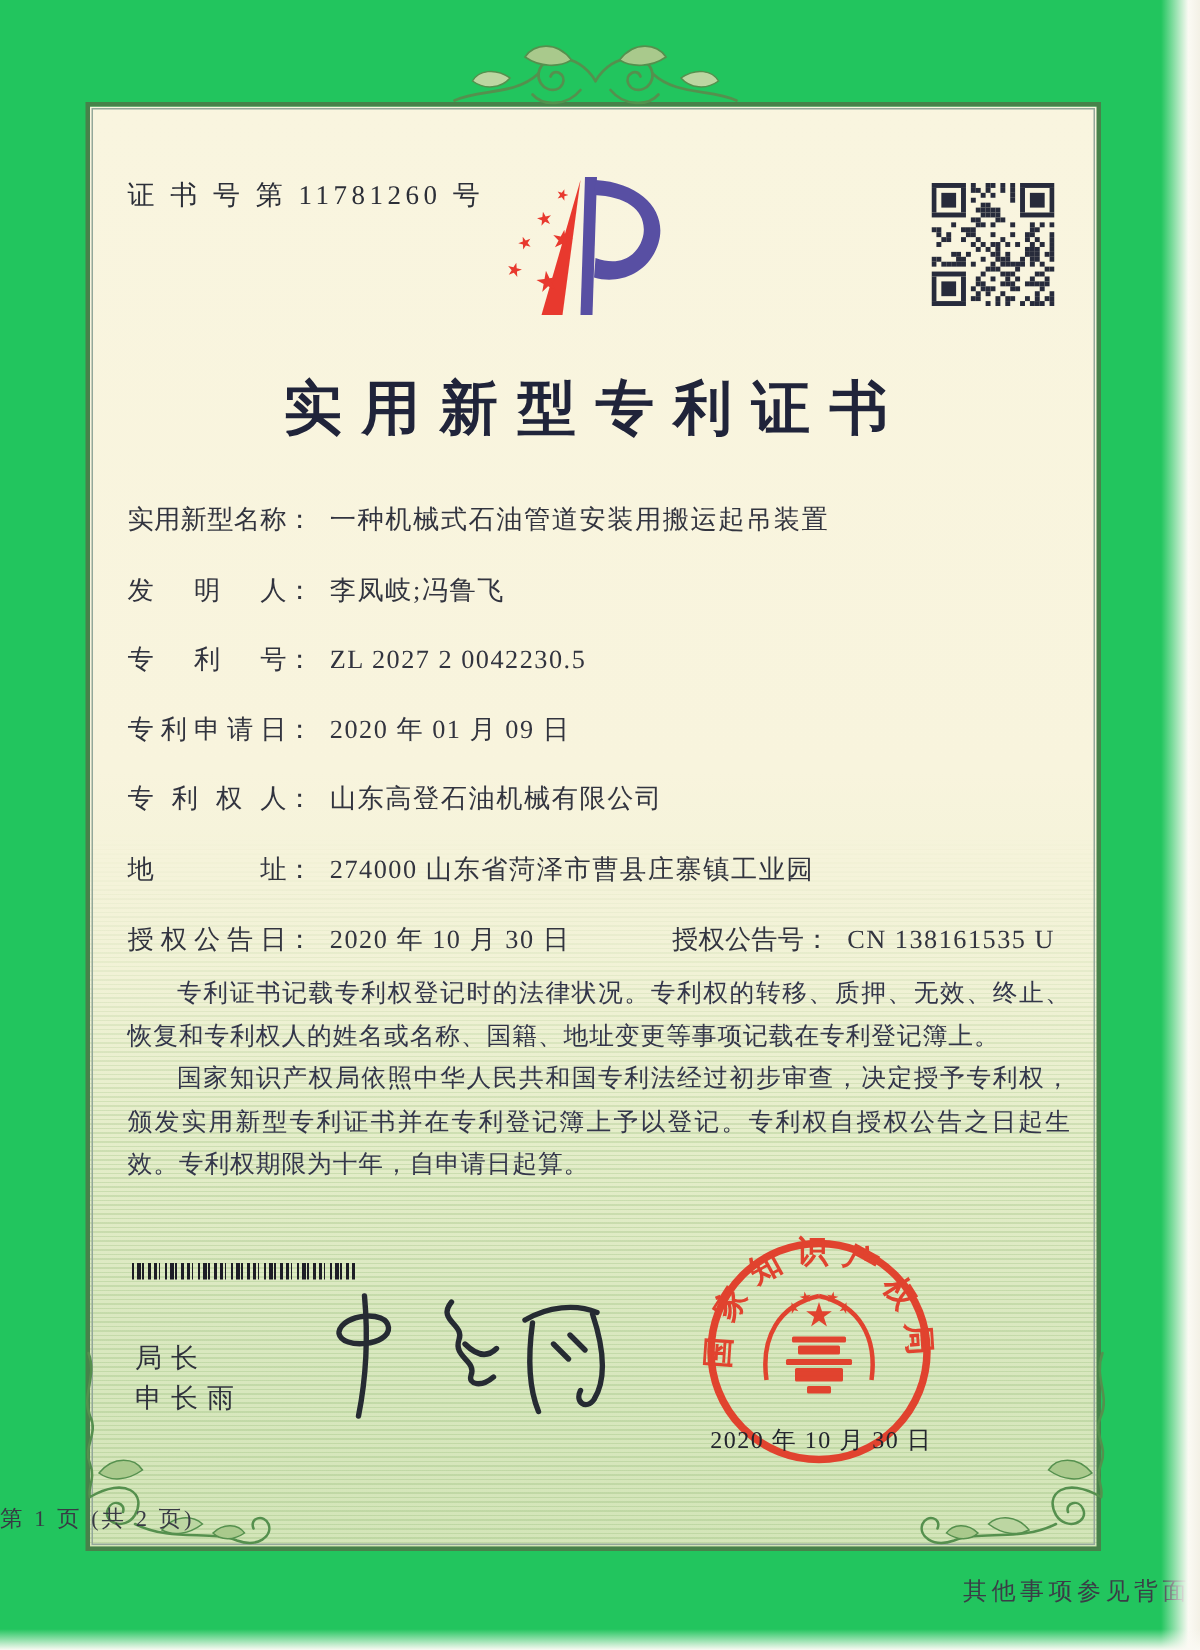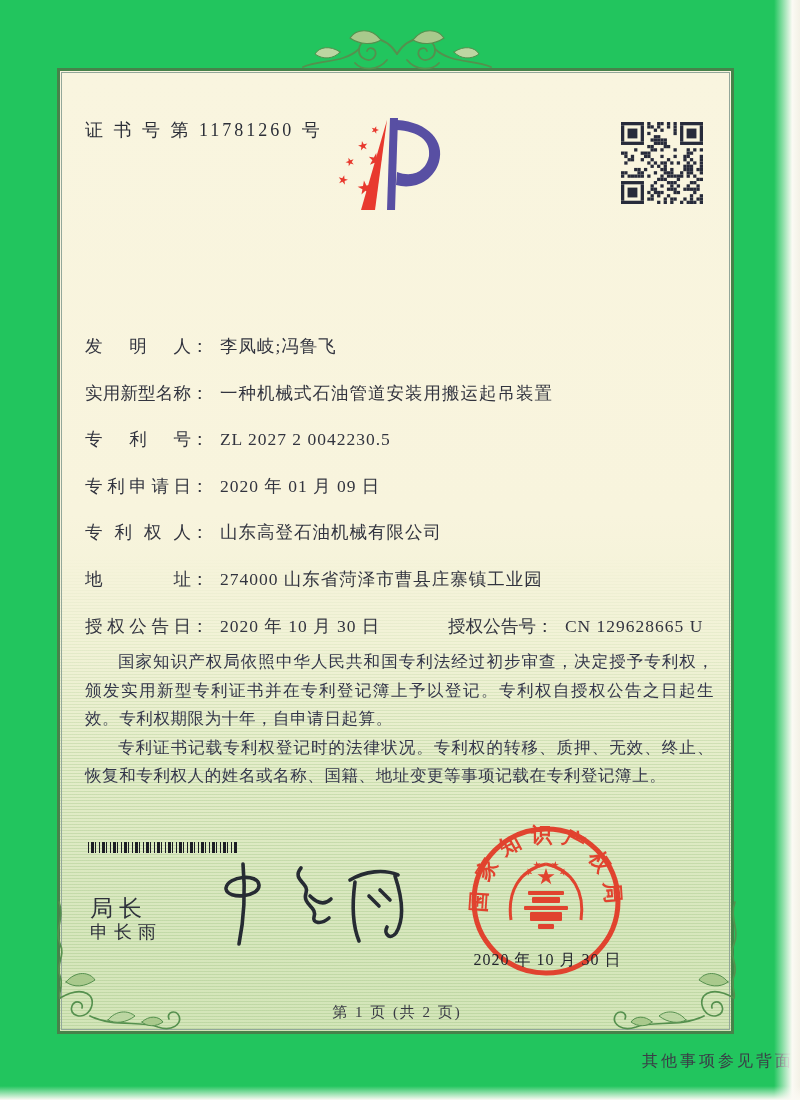--- a/index.html
+++ b/index.html
@@ -31,27 +31,27 @@
   .fcolon{display:inline-block;vertical-align:top;}
   .fvalue{display:inline-block;margin-left:7px;letter-spacing:1px;vertical-align:top;}
   .g2{position:absolute;left:363px;top:0;white-space:nowrap;}
   .g2 .flabel{width:88px;}
   .paras{position:absolute;left:85px;top:648px;width:629px;}
   .paras p{margin:0;text-indent:2em;font-size:16.5px;line-height:28.5px;
      text-align:justify;letter-spacing:.6px;color:#33364a;}
   .barcode{position:absolute;left:88px;top:842px;width:149px;height:11px;
      background:repeating-linear-gradient(90deg,#1d1d26 0 1.5px,transparent 1.5px 3.5px,
        #1d1d26 3.5px 6px,transparent 6px 7px,#1d1d26 7px 7.8px,transparent 7.8px 11px);}
-  .signer-title{position:absolute;left:90px;top:893px;font-size:23px;letter-spacing:6px;color:#2f323c;text-align:right;}
+  .signer-title{position:absolute;left:90px;top:893px;font-size:18px;letter-spacing:6px;color:#2f323c;text-align:right;}
   .signer-name{position:absolute;left:90px;top:920px;font-size:18px;letter-spacing:6px;color:#2f323c;}
   .signature{position:absolute;left:213px;top:852px;}
   .seal{position:absolute;left:465px;top:820px;opacity:.95;}
   .seal-date{position:absolute;left:455px;top:950px;width:185px;text-align:center;
      font-size:16px;letter-spacing:1px;color:#23262e;}
-  .page-note{position:absolute;left:0;top:1003px;width:794px;text-align:center;
+  .page-note{position:absolute;left:0;top:1003px;width:794px;
      font-size:15px;letter-spacing:2px;color:#383a44;}
   .back-note{position:absolute;left:0;top:1051px;width:794px;text-align:right;
      font-size:16px;letter-spacing:3px;color:#3a3d46;}
 </style>
 </head>
 <body>
 
 <div class="page">
 
   <div class="bg-green"></div>
@@ -295,29 +295,30 @@
         <rect x="42.9" y="79.19999999999999" width="3.3" height="3.3" fill="#272b3b"></rect>
         <rect x="49.5" y="79.19999999999999" width="3.3" height="3.3" fill="#272b3b"></rect>
         <rect x="59.4" y="79.19999999999999" width="3.3" height="3.3" fill="#272b3b"></rect>
         <rect x="66" y="79.19999999999999" width="3.3" height="3.3" fill="#272b3b"></rect>
         <rect x="69.3" y="79.19999999999999" width="3.3" height="3.3" fill="#272b3b"></rect>
         <rect x="72.6" y="79.19999999999999" width="3.3" height="3.3" fill="#272b3b"></rect>
         <rect x="79.19999999999999" y="79.19999999999999" width="3.3" height="3.3" fill="#272b3b"></rect>
       </svg>
   </div>
 
+  <div class="title">实用新型专利证书</div>
 
   <div class="fields">
+    <div class="frow">
+      <span class="flabel">实用新型名称</span><span class="fcolon">：</span>
+      <span class="fvalue">一种机械式石油管道安装用搬运起吊装置</span>
+    </div>
     <div class="frow">
       <span class="flabel">发明人</span><span class="fcolon">：</span>
       <span class="fvalue">李凤岐;冯鲁飞</span>
-    </div>
-    <div class="frow">
-      <span class="flabel">实用新型名称</span><span class="fcolon">：</span>
-      <span class="fvalue">一种机械式石油管道安装用搬运起吊装置</span>
     </div>
     <div class="frow">
       <span class="flabel">专利号</span><span class="fcolon">：</span>
       <span class="fvalue">ZL 2027 2 0042230.5</span>
     </div>
     <div class="frow">
       <span class="flabel">专利申请日</span><span class="fcolon">：</span>
       <span class="fvalue">2020 年 01 月 09 日</span>
     </div>
     <div class="frow">
@@ -326,28 +327,28 @@
     </div>
     <div class="frow">
       <span class="flabel">地址</span><span class="fcolon">：</span>
       <span class="fvalue">274000 山东省菏泽市曹县庄寨镇工业园</span>
     </div>
     <div class="frow">
       <span class="flabel">授权公告日</span><span class="fcolon">：</span>
       <span class="fvalue">2020 年 10 月 30 日</span>
       <span class="g2">
         <span class="flabel">授权公告号</span><span class="fcolon">：</span>
-        <span class="fvalue">CN 129628665 U</span>
+        <span class="fvalue">CN 138161535 U</span>
       </span>
     </div>
   </div>
 
   <div class="paras">
+    <p>专利证书记载专利权登记时的法律状况。专利权的转移、质押、无效、终止、恢复和专利权人的姓名或名称、国籍、地址变更等事项记载在专利登记簿上。</p>
     <p>国家知识产权局依照中华人民共和国专利法经过初步审查，决定授予专利权，颁发实用新型专利证书并在专利登记簿上予以登记。专利权自授权公告之日起生效。专利权期限为十年，自申请日起算。</p>
-    <p>专利证书记载专利权登记时的法律状况。专利权的转移、质押、无效、终止、恢复和专利权人的姓名或名称、国籍、地址变更等事项记载在专利登记簿上。</p>
   </div>
 
   <div class="barcode"></div>
 
   <div class="signer-title">局长</div>
   <div class="signer-name">申长雨</div>
 
   <svg class="signature" width="192" height="102" viewBox="0 0 192 102">
     <g stroke="#262b33" stroke-width="3.6" fill="none" stroke-linecap="round" stroke-linejoin="round">
       <path d="M30 12 C32 34 32 62 26 92"></path>

